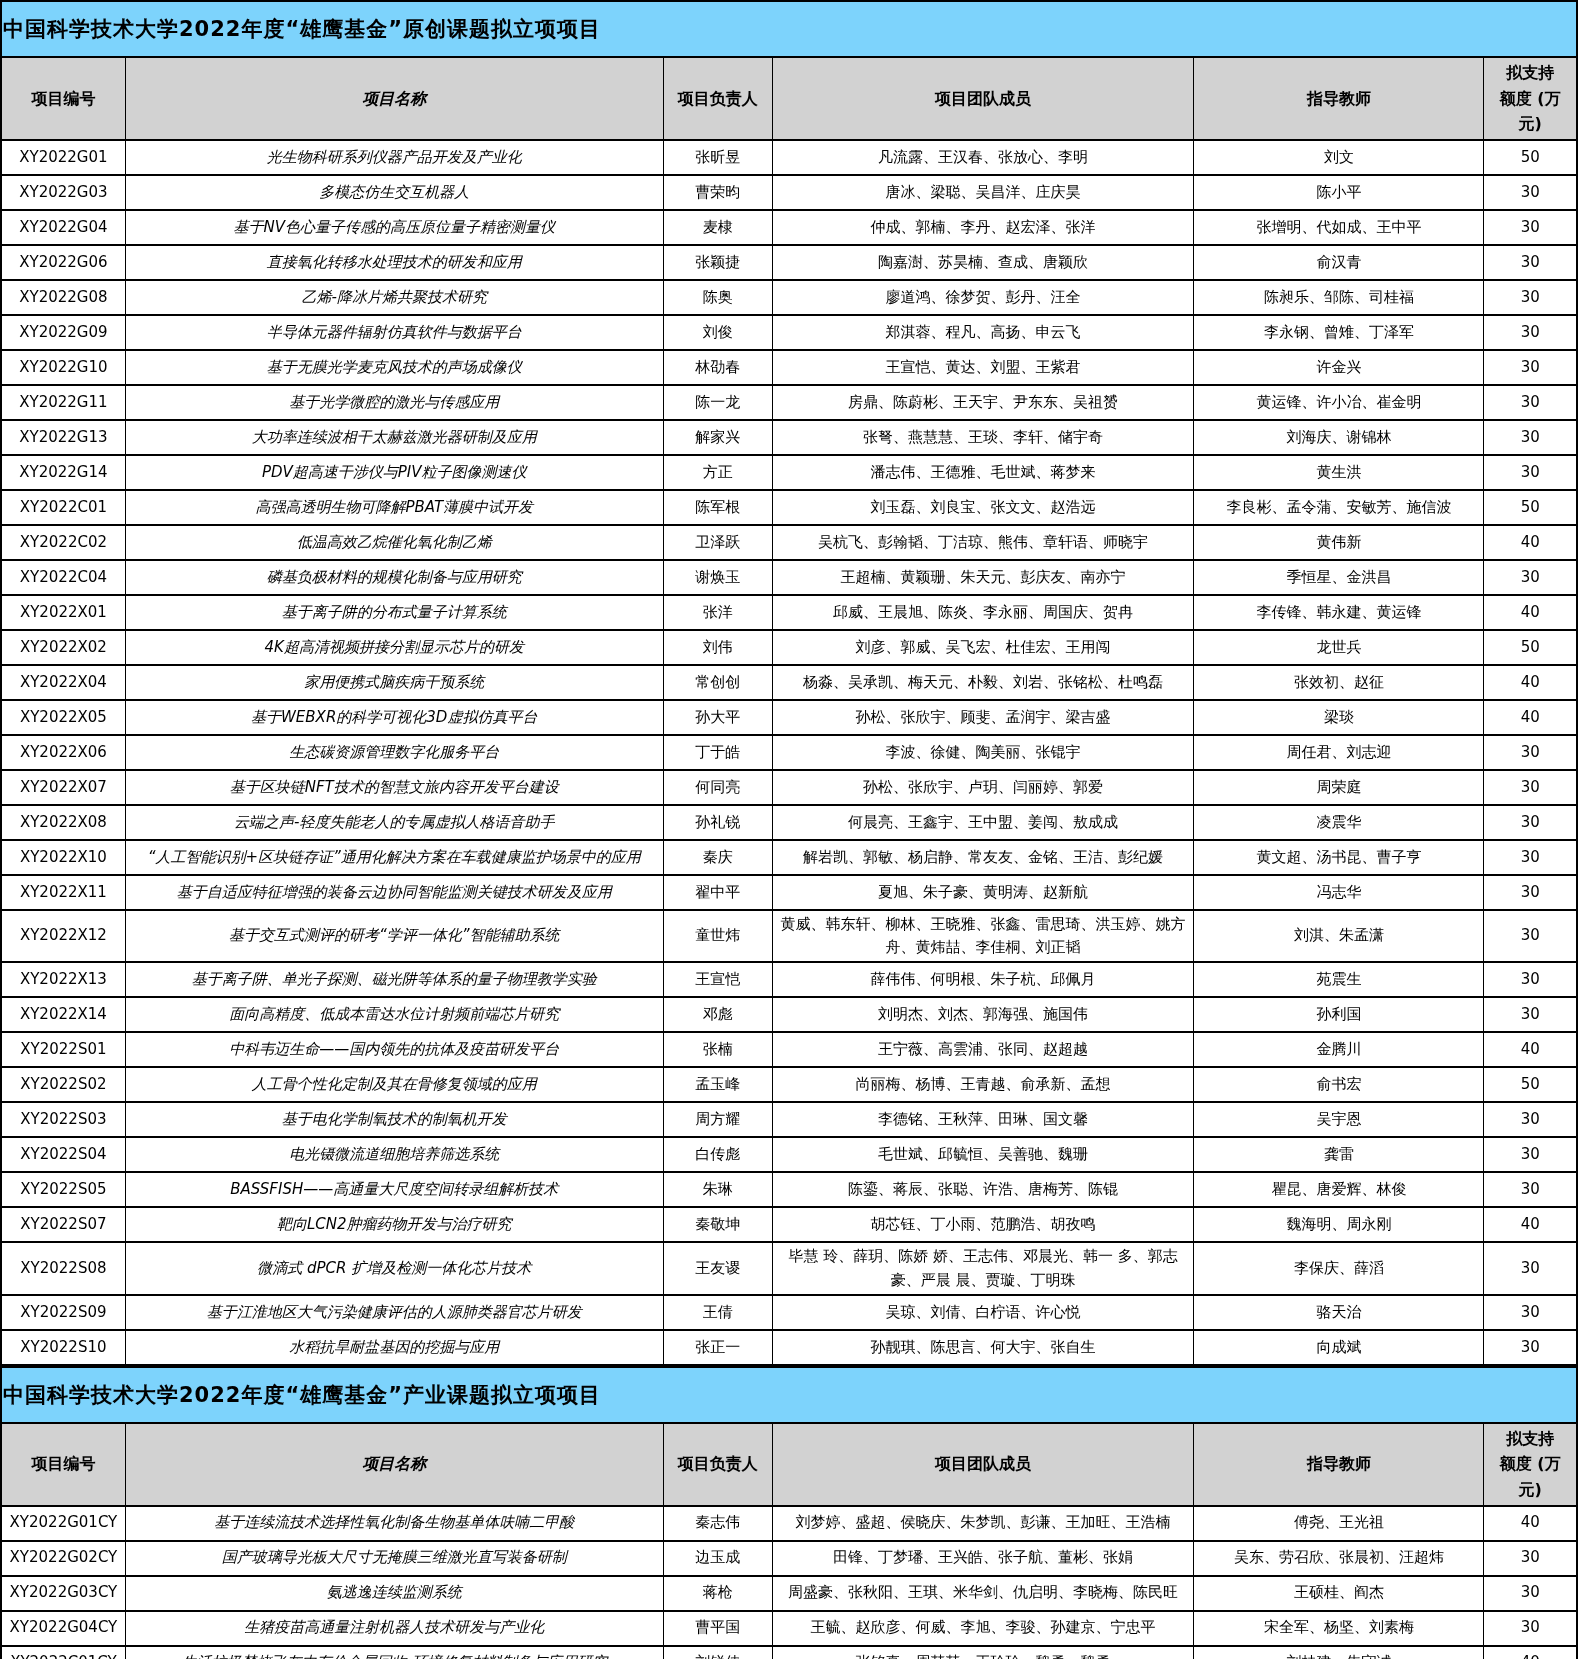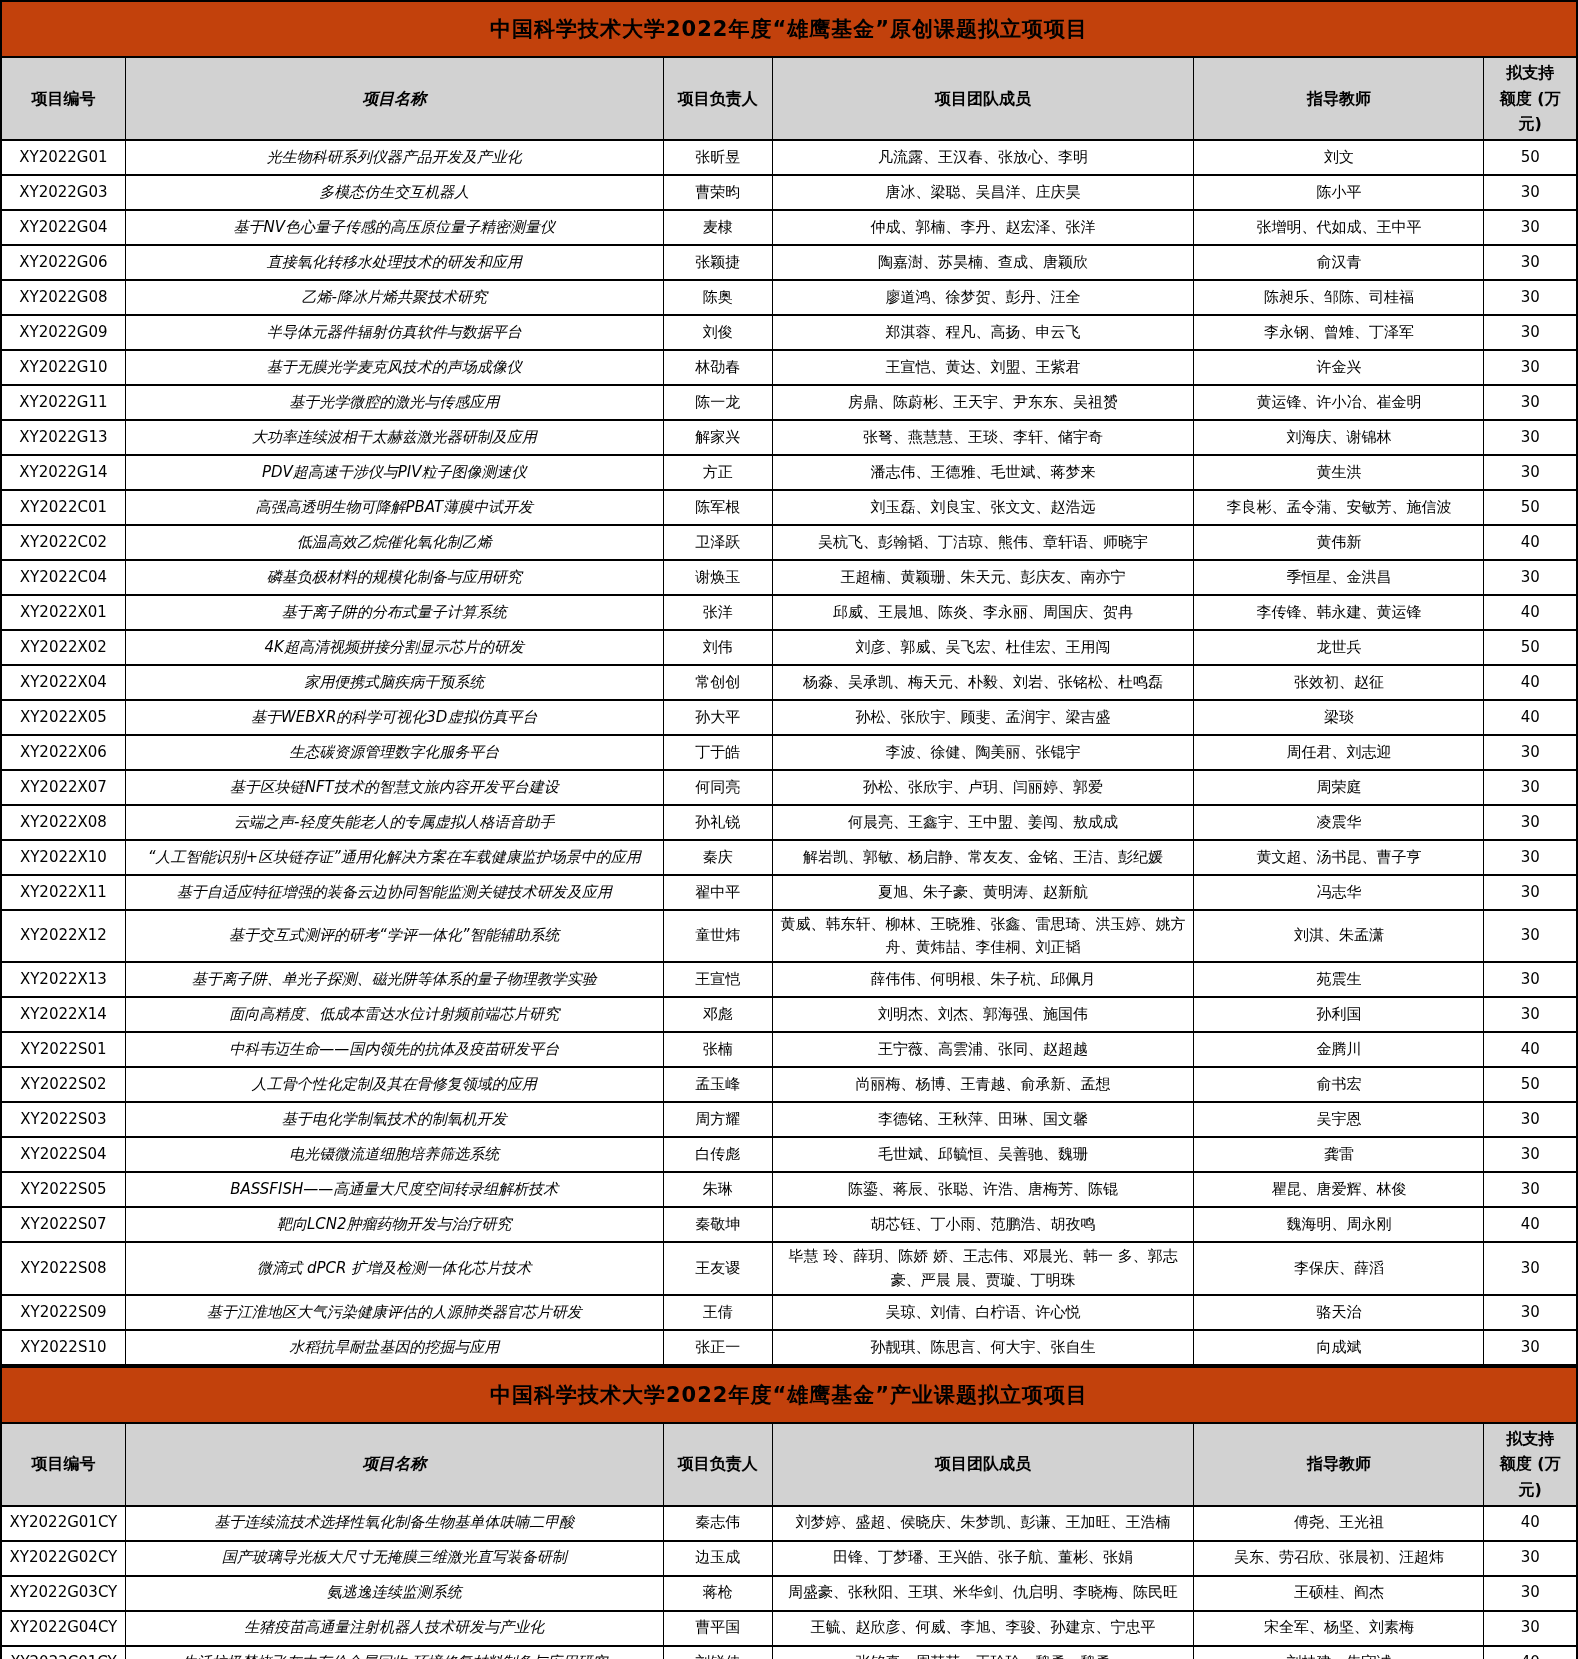--- a/index.html
+++ b/index.html
@@ -2,22 +2,22 @@
 <html><head>
 <meta charset="utf-8">
 <style>
   html,body{margin:0;padding:0;background:#ffffff;}
   body{width:1578px;font-family:"DejaVu Sans","Liberation Sans",sans-serif;color:#000;}
   .doc{width:1578px;}
   table{border-collapse:collapse;table-layout:fixed;width:1578px;background:#fff;}
   td{border:solid #000;border-width:2px 1px;overflow:hidden;}
   table{border:2px solid #000;}
   .title-cell{
-    height:52px;text-align:center;vertical-align:middle;
-    font-size:21px;font-weight:bold;letter-spacing:1px;background:#c2410c;
+    height:52px;text-align:left;vertical-align:middle;
+    font-size:21px;font-weight:bold;letter-spacing:1px;background:#7dd3fc;
   }
   .header-row td{
     background:#d2d2d2;font-weight:bold;font-size:16px;text-align:center;
     vertical-align:middle;height:56px;white-space:pre-line;line-height:1.6;
     padding:2px 4px;
   }
   tbody td{
     font-size:15px;text-align:center;vertical-align:middle;height:29px;
     padding:2px 5px;line-height:1.55;
   }

